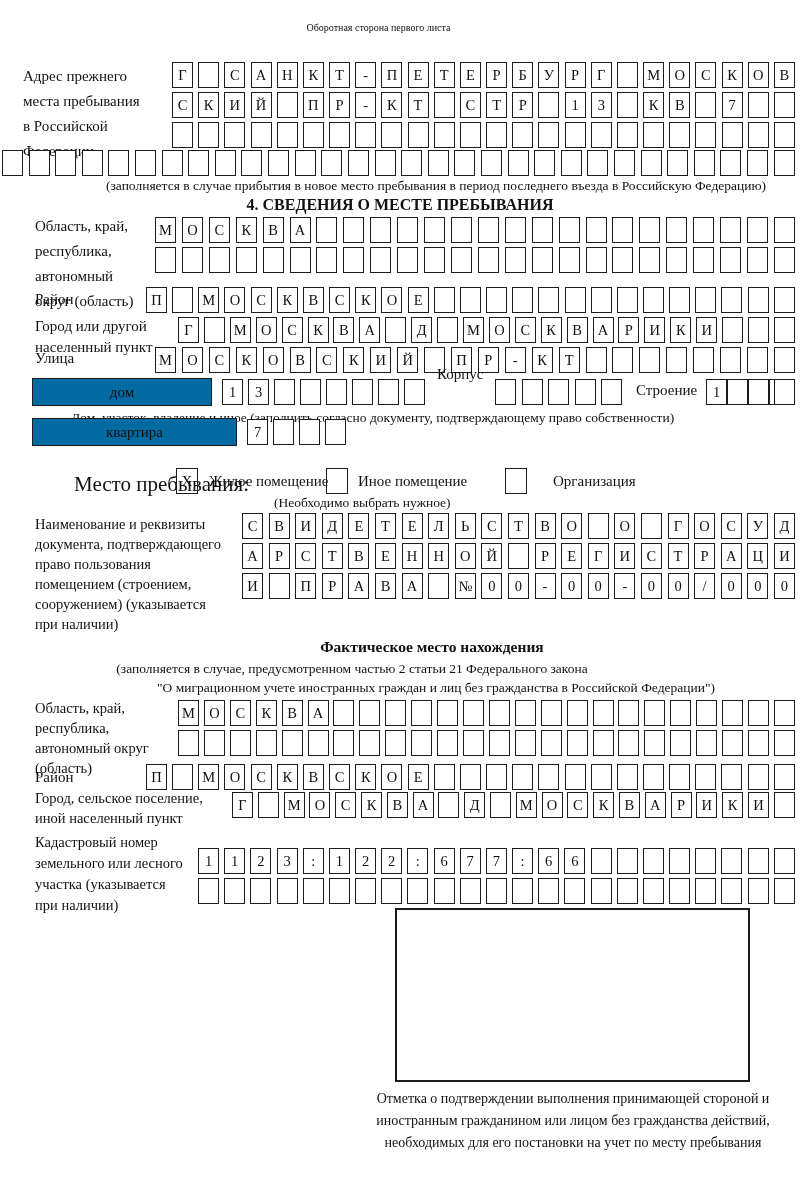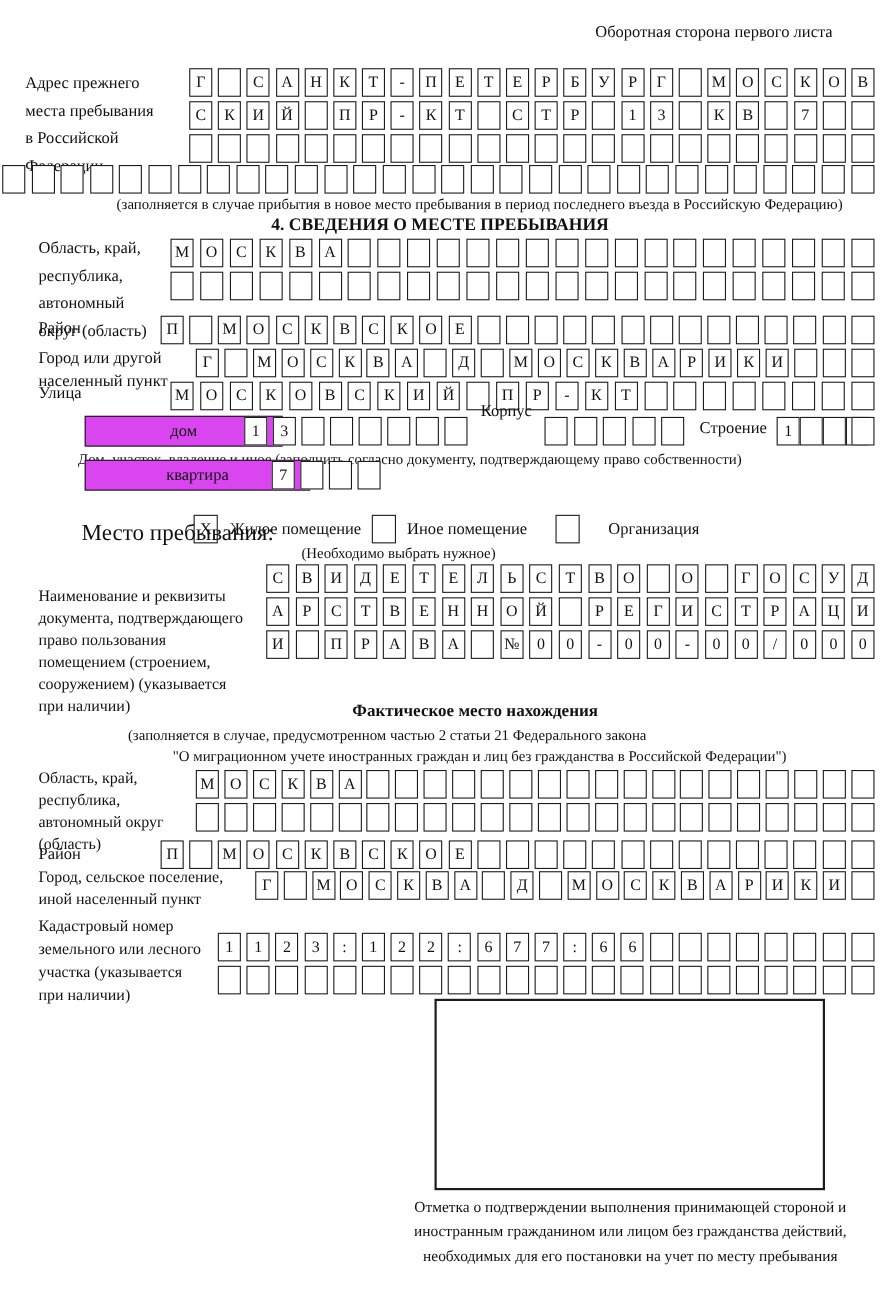--- a/index.html
+++ b/index.html
@@ -12,37 +12,37 @@
   .cap{font-size:13.5px;padding-left:36px;}
   .bold{font-weight:bold;}
   .center{text-align:center;}
   .cells{display:flex;justify-content:space-between;}
   .cell{
     flex:none;width:21px;height:26px;box-sizing:border-box;
     border:1.8px solid #1c1c1c;display:flex;align-items:center;justify-content:center;
     font-size:14.5px;background:#fff;
   }
   .wbox{
-    box-sizing:border-box;border:1.8px solid #1c1c1c;background:#d946ef;
-    display:flex;align-items:center;justify-content:center;font-size:15px;margin-left:45px;
+    box-sizing:border-box;border:1.8px solid #1c1c1c;background:#0369a1;
+    display:flex;align-items:center;justify-content:center;font-size:15px;
   }
   .ckbox{
     width:22px;height:26px;box-sizing:border-box;border:1.8px solid #1c1c1c;
     display:flex;align-items:center;justify-content:center;font-size:15px;flex:none;
   }
   .opt{display:flex;align-items:center;}
   .opt .olabel{font-size:15px;}
   .stamp{box-sizing:border-box;border:2px solid #1c1c1c;background:#fff;}
 </style>
 </head>
 <body>
 
 <div class="page">
 
-  <div class="abs" style="left:0;top:22px;width:757px;text-align:right;font-size:15px;">Оборотная сторона первого листа</div>
+  <div class="abs" style="left:0;top:22px;width:757px;text-align:center;font-size:10px;">Оборотная сторона первого листа</div>
 
   <div class="abs lbl" style="left:23px;top:64px;width:138px;line-height:25px;">Адрес прежнего
 места пребывания
 в Российской
 Федерации</div>
   <div class="abs cells" style="left:172px;top:62px;width:623px;">
       <span class="cell">Г</span>
       <span class="cell"></span>
       <span class="cell">С</span>
       <span class="cell">А</span>
@@ -335,31 +335,31 @@
       <span class="cell"></span>
       <span class="cell"></span>
       <span class="cell"></span>
     </div>
 
   <div class="abs" style="left:38px;top:472px;font-size:21px;margin-left:36px;">Место пребывания:</div>
   <div class="abs opt" style="left:176px;top:468px;gap:11px;">
     <span class="ckbox">X</span>
     <span class="olabel">Жилое помещение</span>
   </div>
-  <div class="abs opt" style="left:338px;top:468px;gap:10px;">
+  <div class="abs opt" style="left:326px;top:468px;gap:10px;">
     <span class="ckbox"></span>
     <span class="olabel">Иное помещение</span>
   </div>
   <div class="abs opt" style="left:505px;top:468px;gap:26px;">
     <span class="ckbox"></span>
     <span class="olabel">Организация</span>
   </div>
   <div class="abs cap" style="left:238px;top:495px;">(Необходимо выбрать нужное)</div>
 
-  <div class="abs" style="left:35px;top:532px;width:210px;font-size:14.5px;line-height:20px;white-space:pre-line;font-family:Liberation Serif, serif;">Наименование и реквизиты
+  <div class="abs" style="left:35px;top:514px;width:210px;font-size:14.5px;line-height:20px;white-space:pre-line;font-family:Liberation Serif, serif;">Наименование и реквизиты
 документа, подтверждающего
 право пользования
 помещением (строением,
 сооружением) (указывается
 при наличии)</div>
   <div class="abs cells" style="left:242px;top:513px;width:553px;">
       <span class="cell">С</span>
       <span class="cell">В</span>
       <span class="cell">И</span>
       <span class="cell">Д</span>

